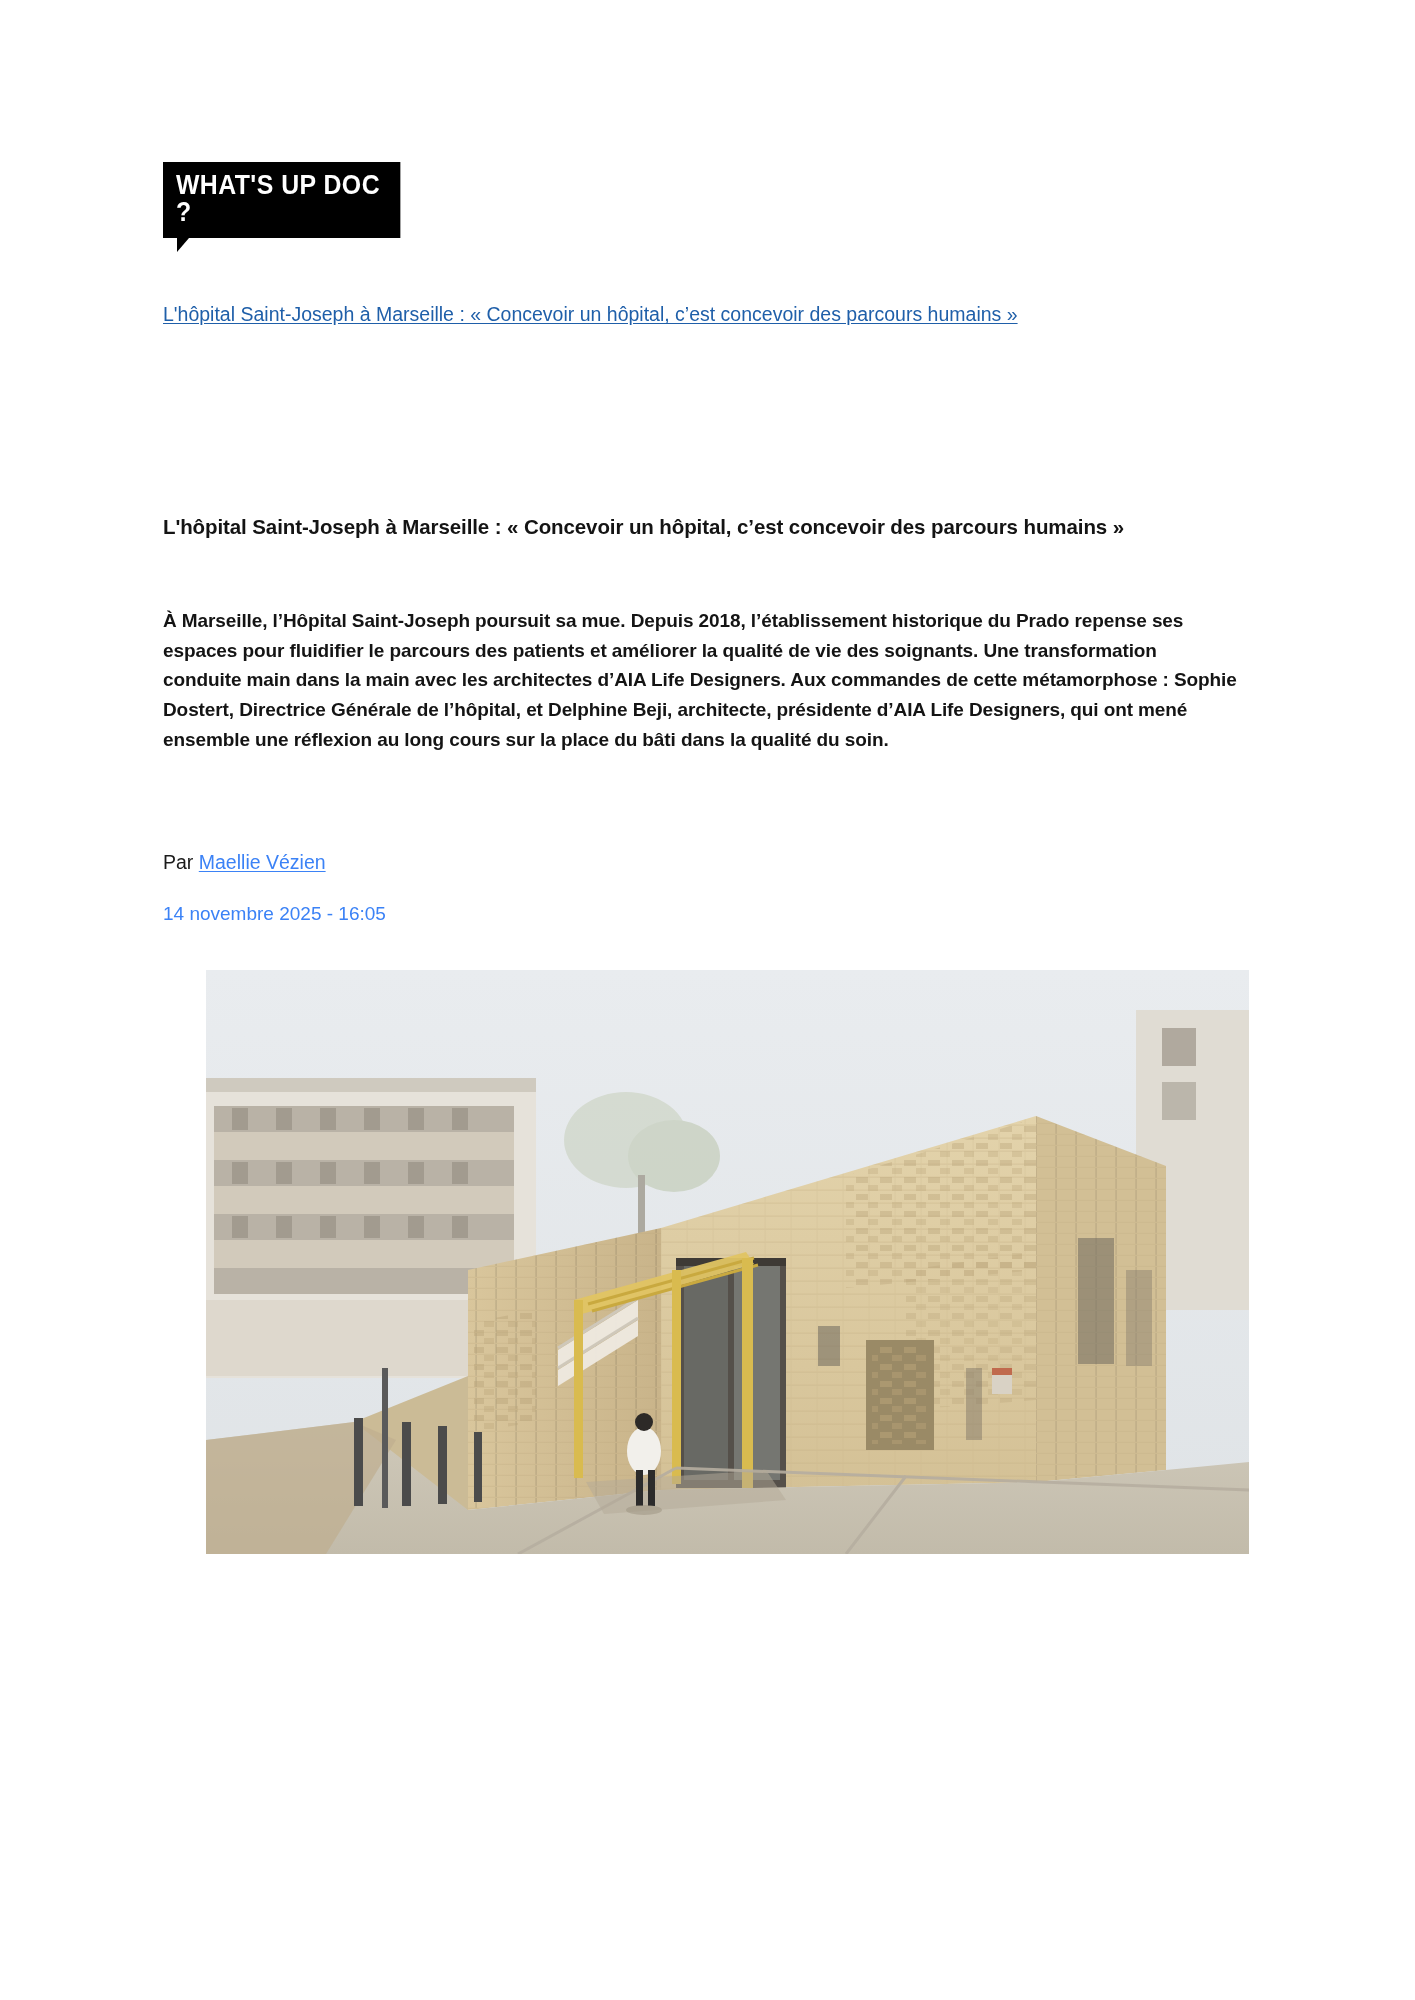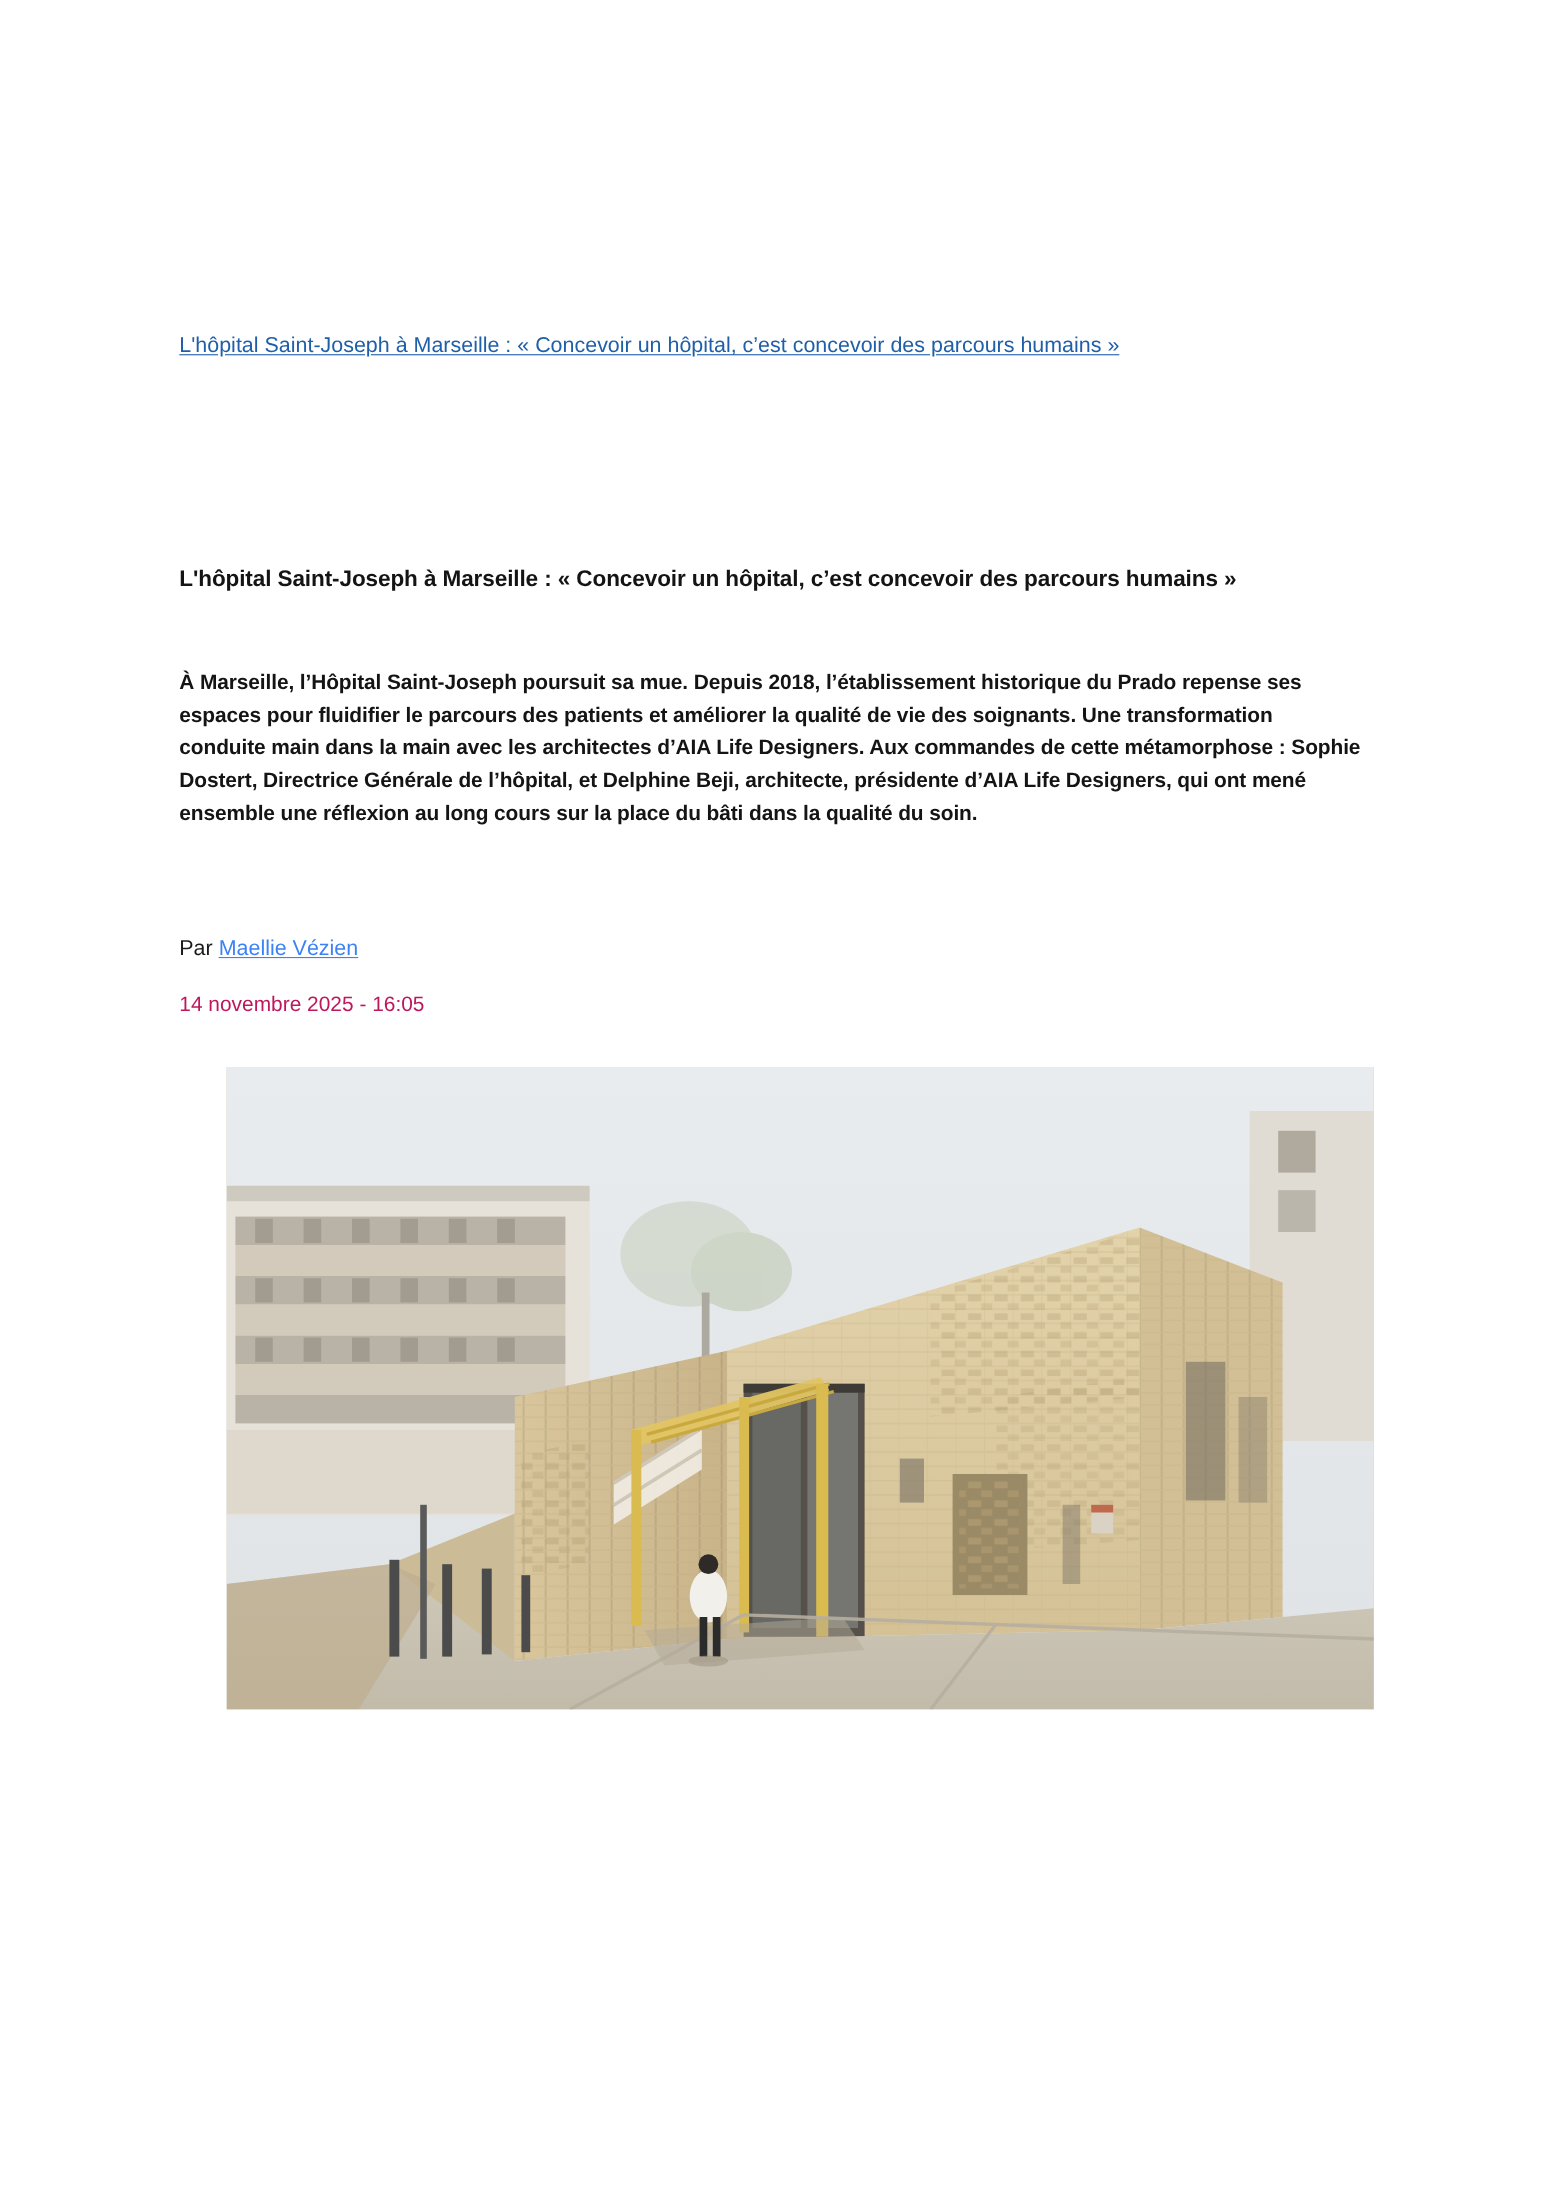--- a/index.html
+++ b/index.html
@@ -124,40 +124,44 @@
     text-decoration: underline;
     text-underline-offset: 2px;
   }
 
   
   .pubdate {
     position: absolute;
     left: 163px;
     top: 903px;
     font-size: 19px;
-    color: #be185d;
+    color: #3b82f6;
   }
 
   
   .photo {
     position: absolute;
     left: 166px;
     top: 954px;
     width: 1043px;
     height: 584px;
     overflow: hidden;
     background: #cfcabf;
   }
   .photo svg { display: block; width: 100%; height: 100%; }
 </style>
 </head>
 <body>
 
 <div class="page">
 
+  <div class="logo-block">
+    <div class="logo-box">WHAT'S UP DOC ?</div>
+    <div class="logo-tail"></div>
+  </div>
 
   <div class="top-link">
     <a href="#">L'hôpital Saint-Joseph à Marseille : « Concevoir un hôpital, c’est concevoir des parcours humains »</a>
   </div>
 
 
   <h1 class="headline">L'hôpital Saint-Joseph à Marseille : « Concevoir un hôpital, c’est concevoir des parcours humains »</h1>
 
   <p class="standfirst">À Marseille, l’Hôpital Saint-Joseph poursuit sa mue. Depuis 2018, l’établissement historique du Prado repense ses espaces pour fluidifier le parcours des patients et améliorer la qualité de vie des soignants. Une transformation conduite main dans la main avec les architectes d’AIA Life Designers. Aux commandes de cette métamorphose : Sophie Dostert, Directrice Générale de l’hôpital, et Delphine Beji, architecte, présidente d’AIA Life Designers, qui ont mené ensemble une réflexion au long cours sur la place du bâti dans la qualité du soin.</p>
 

